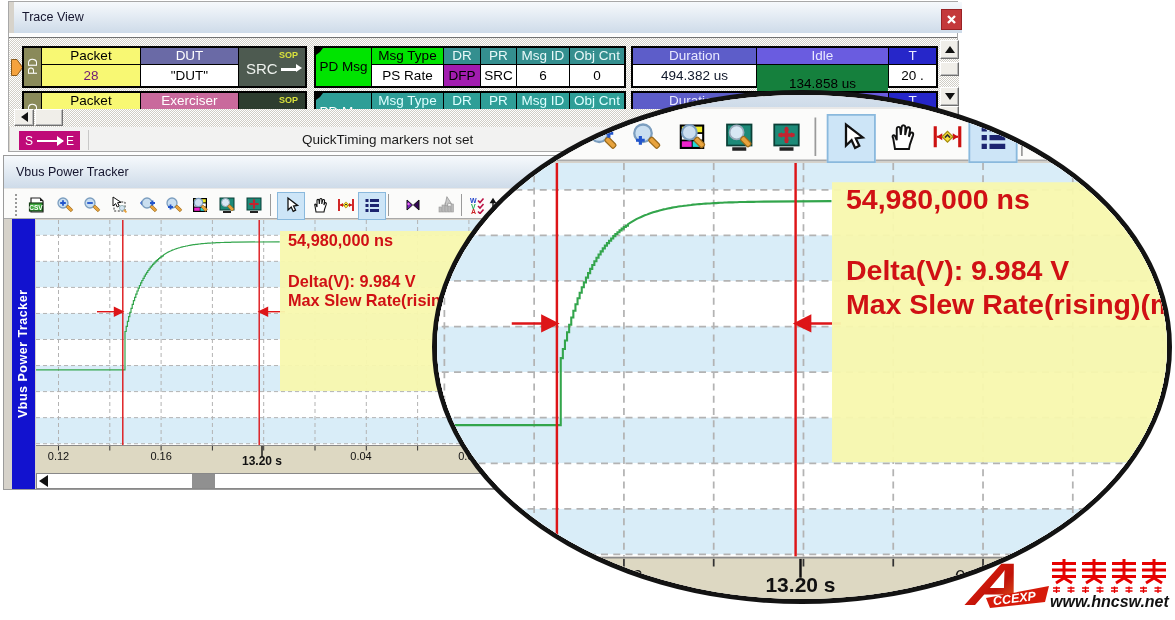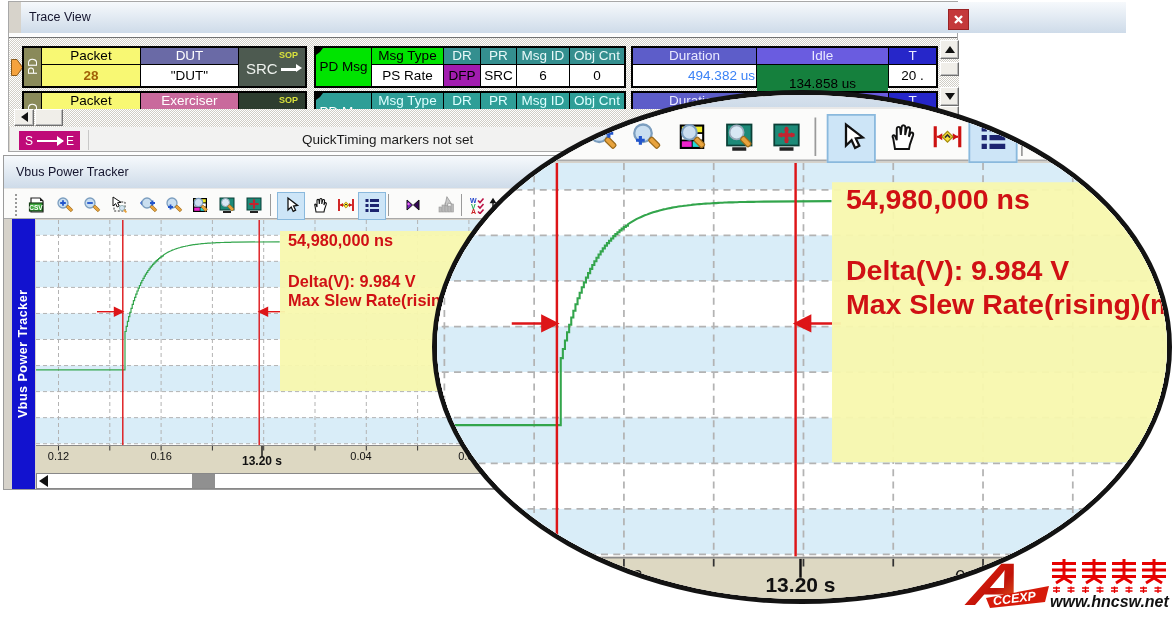--- a/index.html
+++ b/index.html
@@ -1,18 +1,18 @@
 <!DOCTYPE html>
 <html><head><meta charset="utf-8"><style>
 html,body{margin:0;padding:0}
 body{width:1175px;height:620px;position:relative;overflow:hidden;background:#fff;font-family:"Liberation Sans",sans-serif}
 *{box-sizing:content-box}
 </style></head><body>
 <div style="position:absolute;left:8px;top:1px;width:950px;height:151px;background:#d7d3cb;border:1px solid #a8a8a8;box-sizing:border-box">
-    <div style="position:absolute;left:12px;top:0;width:1105px;height:31px;background:linear-gradient(#f6f9fc,#cedbe9)">
+    <div style="position:absolute;left:5px;top:0;width:948px;height:31px;background:linear-gradient(#f6f9fc,#cedbe9)">
       <div style="position:absolute;left:8px;top:0;line-height:31px;font-size:12.5px;color:#15152e">Trace View</div>
       <div style="position:absolute;left:927px;top:7px;width:21px;height:21px;background:#c4393b;border:1px solid #992225;box-sizing:border-box"><svg width="19" height="19" viewBox="0 0 19 19">
           <path d="M6,6 L13,13 M13,6 L6,13" stroke="#fff" stroke-width="2.4"></path>
         </svg></div>
     </div>
     <div style="position:absolute;left:0;top:31px;width:948px;height:4px;background:#fdfdfd"></div>
     <div style="position:absolute;left:0;top:35px;width:948px;height:1px;background:#707070"></div>
     <div style="position:absolute;left:0;top:36px;width:948px;height:89px;background:repeating-conic-gradient(#ffffff 0 25%,#d2cfc7 0 50%) 0 0/2px 2px"></div>
     <svg width="12" height="17" viewBox="0 0 12 17" style="position:absolute;left:2px;top:57px">
       <path d="M0.5,0.5 H6 L11.5,8.5 L6,16.5 H0.5 Z" fill="#f5a23d" stroke="#8a5a1a" stroke-width="1"></path>
@@ -21,21 +21,21 @@
       <div style="position:absolute;left:0;top:0;width:285px;height:42px;background:#000">
         <div style="position:absolute;left:2px;top:2px;width:17px;height:38px;background:#8a8a5a;">
           <div style="position:absolute;left:0;top:0;width:100%;height:100%;display:flex;align-items:center;justify-content:center;font-size:13.5px;color:#000;">
             <span style="writing-mode:vertical-rl;transform:rotate(180deg);font-size:12px;color:#fff">PD</span>
           </div>
         </div>
         <div style="position:absolute;left:20px;top:2px;width:98px;height:16px;background:#f8f873;">
           <div style="position:absolute;left:0;top:0;width:100%;height:100%;display:flex;align-items:center;justify-content:center;font-size:13.5px;color:#000;">Packet</div>
         </div>
         <div style="position:absolute;left:20px;top:19px;width:98px;height:21px;background:#f8f873;">
-          <div style="position:absolute;left:0;top:0;width:100%;height:100%;display:flex;align-items:center;justify-content:center;font-size:13.5px;color:#a16207;font-weight:bold;">28</div>
+          <div style="position:absolute;left:0;top:0;width:100%;height:100%;display:flex;align-items:center;justify-content:center;font-size:13.5px;color:#701a75;">28</div>
         </div>
         <div style="position:absolute;left:119px;top:2px;width:97px;height:16px;background:#6a6aa6;">
           <div style="position:absolute;left:0;top:0;width:100%;height:100%;display:flex;align-items:center;justify-content:center;font-size:13.5px;color:#fff;">
             <span style="color:#fff">DUT</span>
           </div>
         </div>
         <div style="position:absolute;left:119px;top:19px;width:97px;height:21px;background:#fff;">
           <div style="position:absolute;left:0;top:0;width:100%;height:100%;display:flex;align-items:center;justify-content:center;font-size:13.5px;color:#000;">"DUT"</div>
         </div>
         <div style="position:absolute;left:217px;top:2px;width:66px;height:38px;background:#4d5a50;">
@@ -83,21 +83,21 @@
         </div>
         <div style="position:absolute;left:256px;top:19px;width:54px;height:21px;background:#fff;">
           <div style="position:absolute;left:0;top:0;width:100%;height:100%;display:flex;align-items:center;justify-content:center;font-size:13.5px;color:#000;">0</div>
         </div>
       </div>
       <div style="position:absolute;left:609px;top:0;width:307px;height:42px;background:#000">
         <div style="position:absolute;left:2px;top:2px;width:123px;height:16px;background:#5d5dc9;">
           <div style="position:absolute;left:0;top:0;width:100%;height:100%;display:flex;align-items:center;justify-content:center;font-size:13.5px;color:#e8e8ff;">Duration</div>
         </div>
         <div style="position:absolute;left:2px;top:19px;width:123px;height:21px;background:#fff;">
-          <div style="position:absolute;left:0;top:0;width:100%;height:100%;display:flex;align-items:center;justify-content:center;font-size:13.5px;color:#3b82f6;margin-left:27px;">494.382 us</div>
+          <div style="position:absolute;left:0;top:0;width:100%;height:100%;display:flex;align-items:center;justify-content:center;font-size:13.5px;color:#0f172a;">494.382 us</div>
         </div>
         <div style="position:absolute;left:126px;top:2px;width:131px;height:16px;background:#6a5ce0;">
           <div style="position:absolute;left:0;top:0;width:100%;height:100%;display:flex;align-items:center;justify-content:center;font-size:13.5px;color:#e8e8ff;">Idle</div>
         </div>
         <div style="position:absolute;left:126px;top:19px;width:131px;height:38px;background:#15803d;">
           <div style="position:absolute;left:0;top:0;width:100%;height:100%;display:flex;align-items:center;justify-content:center;font-size:13.5px;color:#000;">134.858 us</div>
         </div>
         <div style="position:absolute;left:258px;top:2px;width:47px;height:16px;background:#2626c9;">
           <div style="position:absolute;left:0;top:0;width:100%;height:100%;display:flex;align-items:center;justify-content:center;font-size:13.5px;color:#e8e8ff;">T</div>
         </div>

